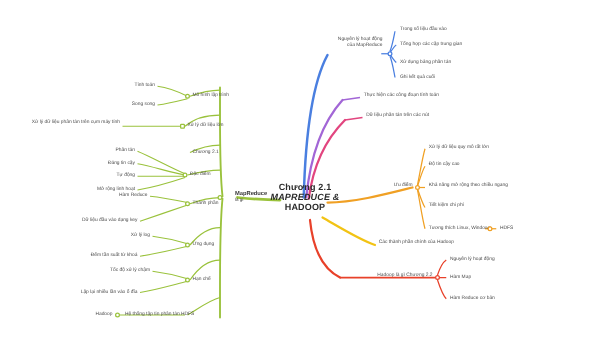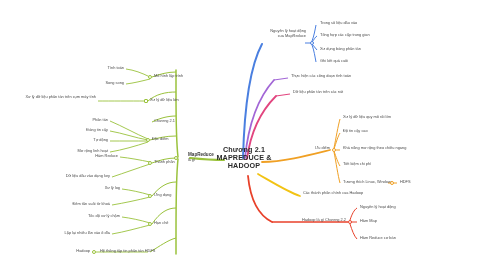--- a/index.html
+++ b/index.html
@@ -14,21 +14,21 @@
   svg.links{position:absolute;left:0;top:0;width:486px;height:270px;pointer-events:none;}
 
   .node{position:absolute;white-space:nowrap;line-height:1.12;}
 
   
   .central{
     font-size:7.2px;font-weight:bold;color:#2b2b2b;
     text-align:center;letter-spacing:.15px;
   }
   .central .l1{display:block;}
-  .central .l2{display:block;}
+  .central .l2{display:block;font-style:italic;}
   .central .l3{display:block;}
 
   
   .main-label{font-size:4.6px;font-weight:bold;color:#3a3a3a;}
 
   
   .leaf{font-size:3.9px;color:#4a4a4a;}
   .leaf.two{line-height:1.25;}
 
   

